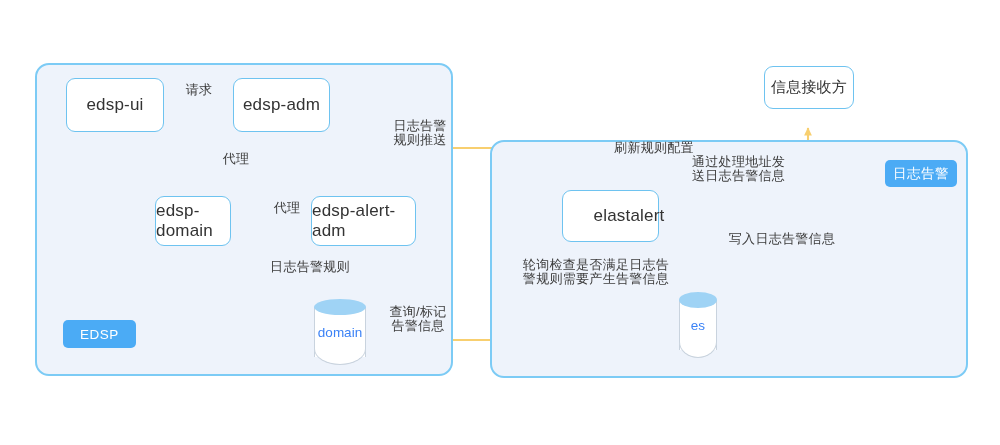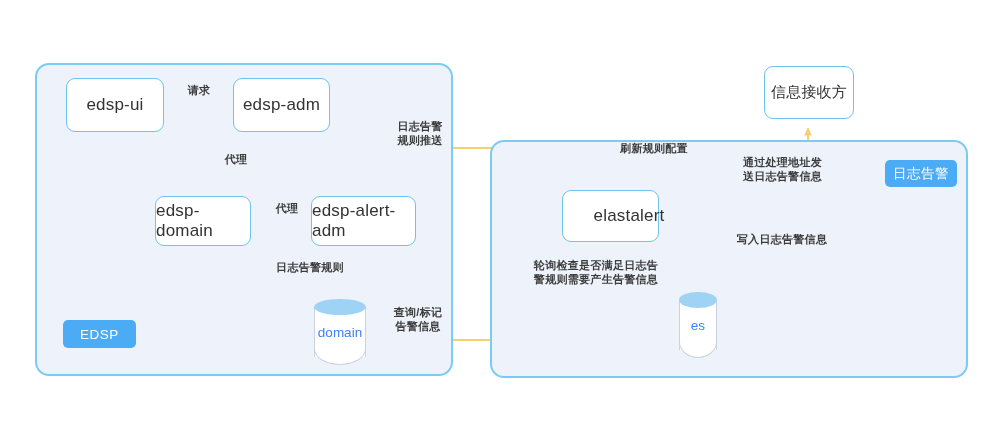--- a/index.html
+++ b/index.html
@@ -47,24 +47,24 @@
     display: flex;
     align-items: center;
     justify-content: center;
     font-size: 17px;
     color: #333333;
     letter-spacing: .2px;
     z-index: 5;
   }
   #node-edsp-ui        { left: 66px;  top: 78px;  width: 98px;  height: 54px; }
   #node-edsp-adm       { left: 233px; top: 78px;  width: 97px;  height: 54px; }
-  #node-edsp-domain    { left: 155px; top: 196px; width: 96px;  height: 50px; }
+  #node-edsp-domain    { left: 155px; top: 196px; width: 76px;  height: 50px; }
   #node-edsp-alert-adm { left: 311px; top: 196px; width: 105px; height: 50px; }
   #node-elastalert     { left: 562px; top: 190px; width: 97px;  height: 52px; padding-left: 37px; }
-  #node-receiver       { left: 764px; top: 66px;  width: 90px;  height: 53px; font-size: 15px; }
+  #node-receiver       { left: 764px; top: 66px;  width: 90px;  height: 43px; font-size: 15px; }
 
   
   .cyl {
     position: absolute;
     z-index: 5;
   }
   .cyl .body {
     position: absolute;
     left: 0; top: 8px;
     width: 100%;
@@ -120,37 +120,37 @@
     font-size: 13.5px;
     letter-spacing: .5px;
     z-index: 6;
   }
   #tag-edsp  { left: 63px;  top: 320px; width: 73px; height: 28px; }
   #tag-alert { left: 885px; top: 160px; width: 72px; height: 27px; }
 
   
   .elabel {
     position: absolute;
-    font-size: 11px;
-    font-weight: bold;
+    font-size: 13px;
+    font-weight: normal;
     color: #3C3C3C;
     line-height: 14px;
     white-space: pre;
     z-index: 7;
   }
   .elabel.cn { letter-spacing: .3px; }
 
   #lbl-request      { left: 178px; top: 83px;  width: 42px; text-align: center; }
   #lbl-proxy1       { left: 215px; top: 152px; width: 42px; text-align: center; }
   #lbl-proxy2       { left: 266px; top: 201px; width: 42px; text-align: center; }
   #lbl-rule-push    { left: 385px; top: 119px; width: 70px; text-align: center; }
   #lbl-log-rule     { left: 264px; top: 260px; width: 92px; text-align: center; }
   #lbl-query-mark   { left: 385px; top: 305px; width: 66px; text-align: center; }
   #lbl-refresh      { left: 608px; top: 141px; width: 92px; text-align: center; }
-  #lbl-send-addr    { left: 718px; top: 155px; width: 104px; text-align: right; }
+  #lbl-send-addr    { left: 692px; top: 155px; width: 104px; text-align: left; }
   #lbl-write        { left: 726px; top: 232px; width: 112px; text-align: center; }
   #lbl-poll         { left: 521px; top: 258px; width: 150px; text-align: center; }
 </style>
 </head>
 <body>
 
 <div id="canvas">
 
   <svg class="svg-layer" viewBox="0 0 1000 445" xmlns="http://www.w3.org/2000/svg">
     <defs>

